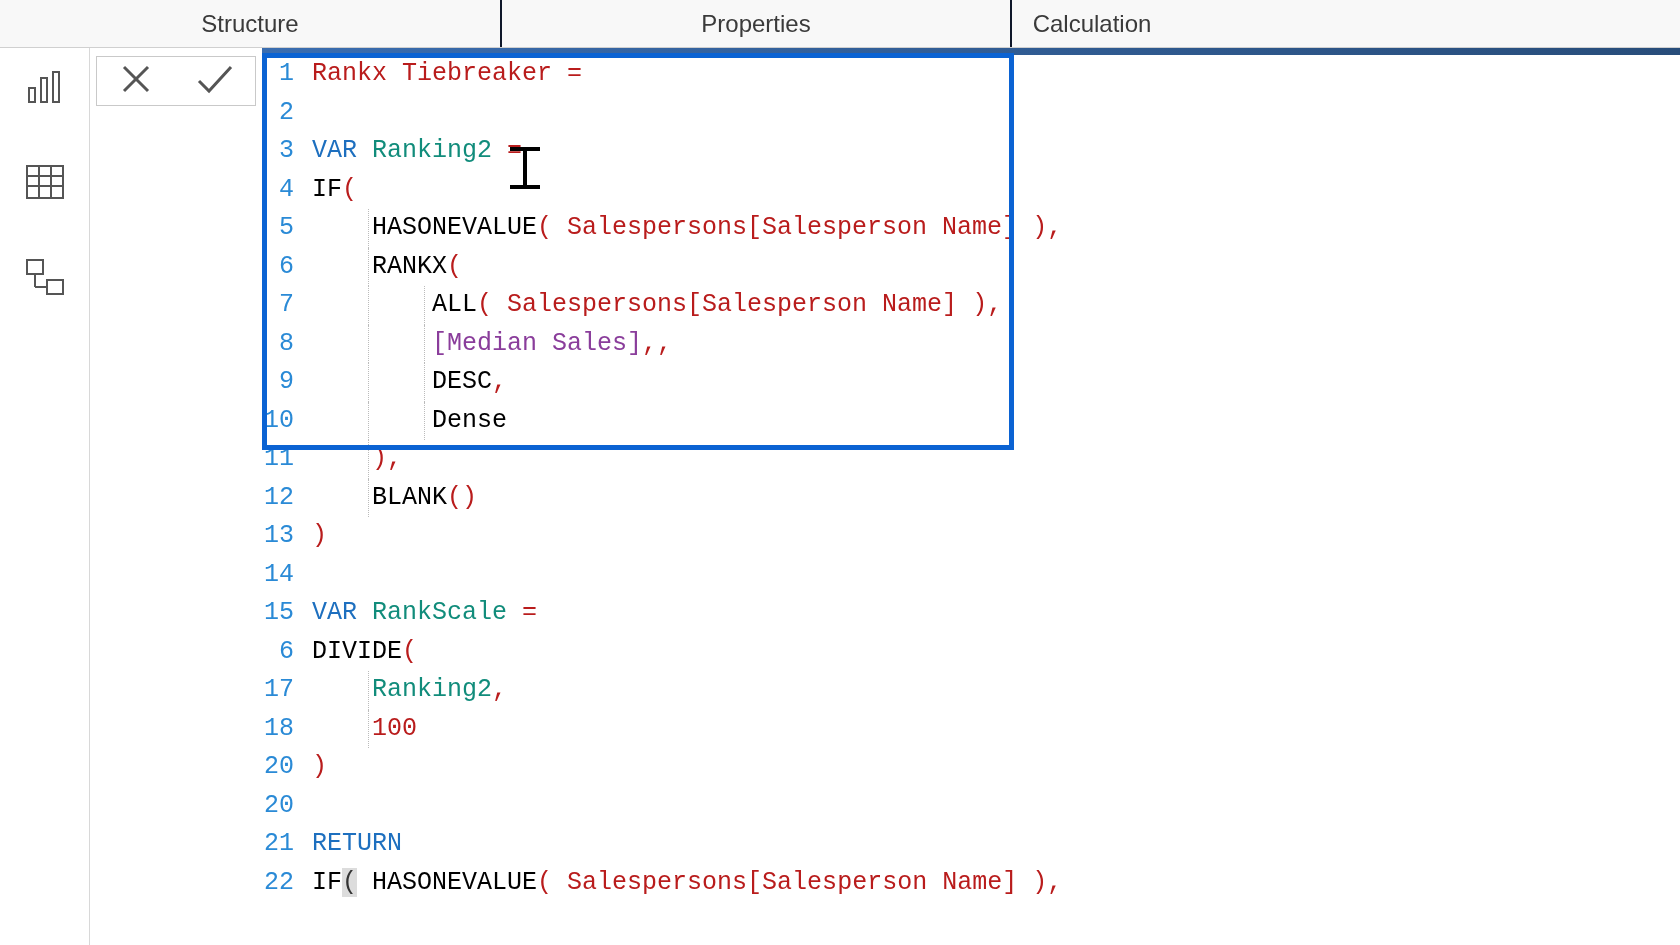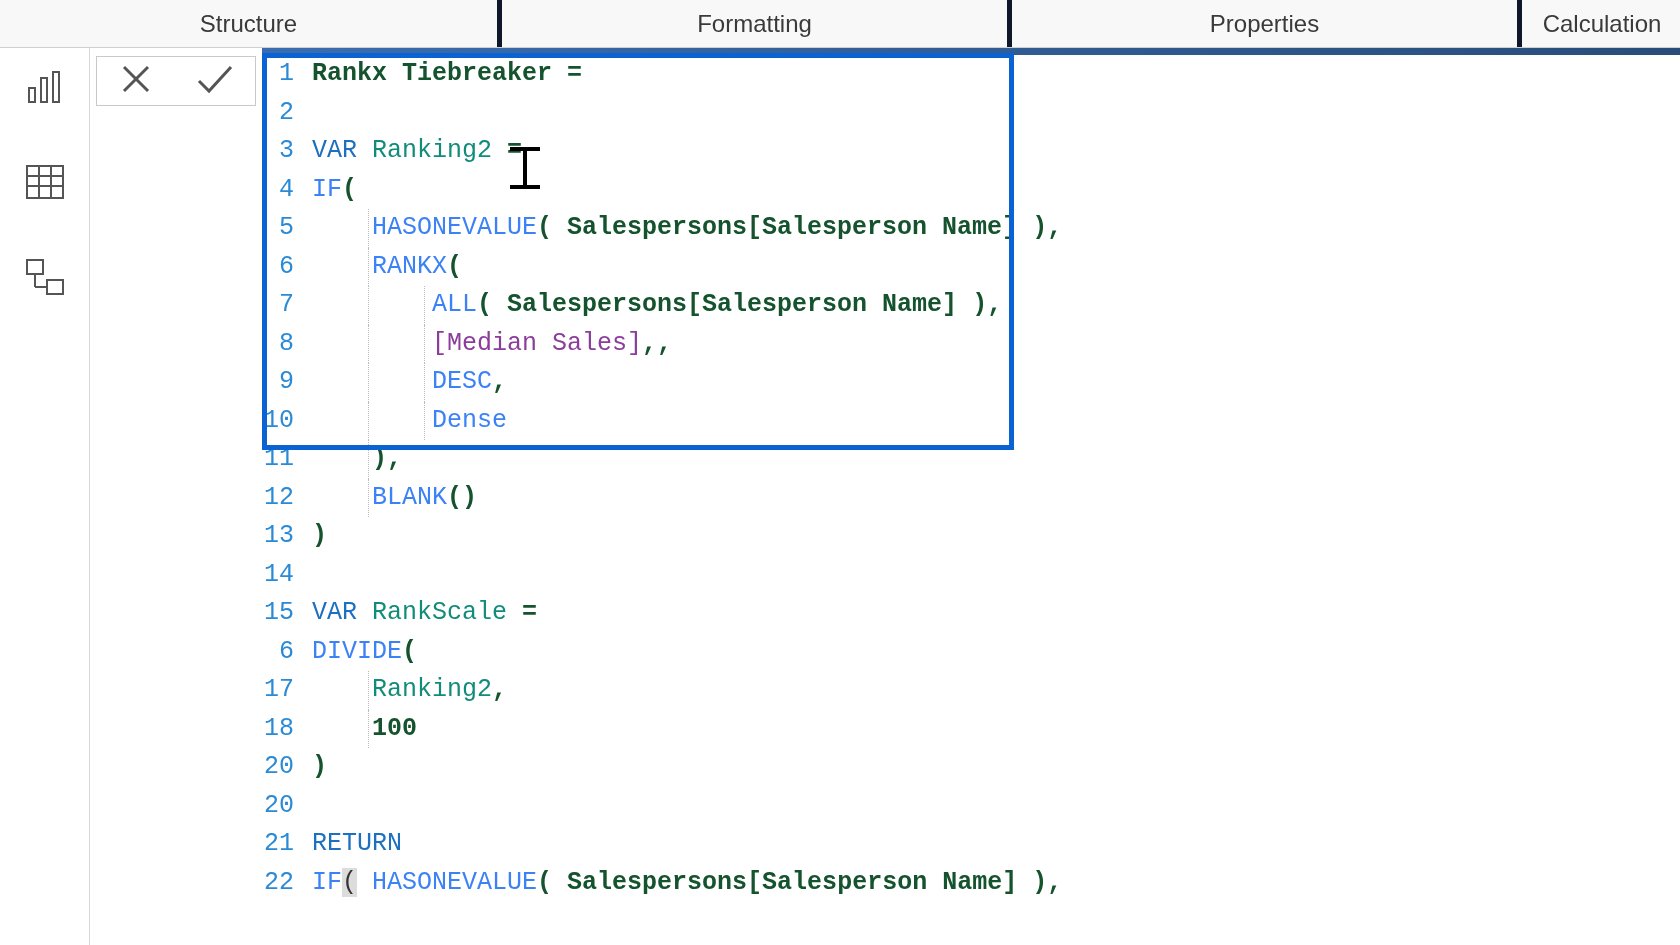--- a/index.html
+++ b/index.html
@@ -14,21 +14,21 @@
     background: #f8f8f8;
     border-bottom: 1px solid #d0d0d0;
   }
   .ribbon-tab {
     flex: none;
     display: flex;
     align-items: center;
     justify-content: center;
     font-size: 24px;
     color: #3a3a3a;
-    border-right: 5px solid #0f172a;
+    border-right: 2px solid #0f172a;
     padding: 0 20px;
   }
 
   
   .viewbar {
     position: absolute;
     left: 0; top: 48px; bottom: 0;
     width: 90px;
     background: #fff;
     border-right: 1px solid #d8d8d8;
@@ -91,24 +91,24 @@
     color: #333;
   }
   .code .line { height: 38.5px; position: relative; }
   .indent-guide {
     position: absolute;
     left: 0; top: 0; bottom: 0;
     border-left: 1px dotted #bbb;
   }
 
   .kw-var    { color: #1d6fbf; margin-top: 20px; }
-  .kw-func   { color: #3b82f6; }
+  .kw-func   { color: #000000; }
   .kw-name   { color: #118c7b; text-align: center; }
   .kw-meas   { color: #8a3d9b; }
-  .kw-plain  { color: #14532d; font-weight: bold; }
+  .kw-plain  { color: #b91c1c; }
   .kw-return { color: #1d6fbf; }
   .bracket-hl { background: #dcdcdc; }
 
   
   .highlight-box {
     position: absolute;
     border: 5px solid #0b63d3;
     pointer-events: none;
   }
 
@@ -143,21 +143,20 @@
     right: 0;
     height: 7px;
     background: linear-gradient(90deg, #3a6db0 0%, #284d7a 100%);
   }
 </style>
 </head>
 <body>
 
 <div class="ribbon">
   <div class="ribbon-tab" style="width:502px">Structure</div>
-  <div class="ribbon-tab" style="width:510px">Formatting</div>
   <div class="ribbon-tab" style="width:510px">Properties</div>
   <div class="ribbon-tab" style="width:160px; border-right:none;">Calculation</div>
 </div>
 
 <div class="topbar-blue"></div>
 
 <div class="viewbar-left-accent"></div>
 
 <div class="viewbar">
   <div>

